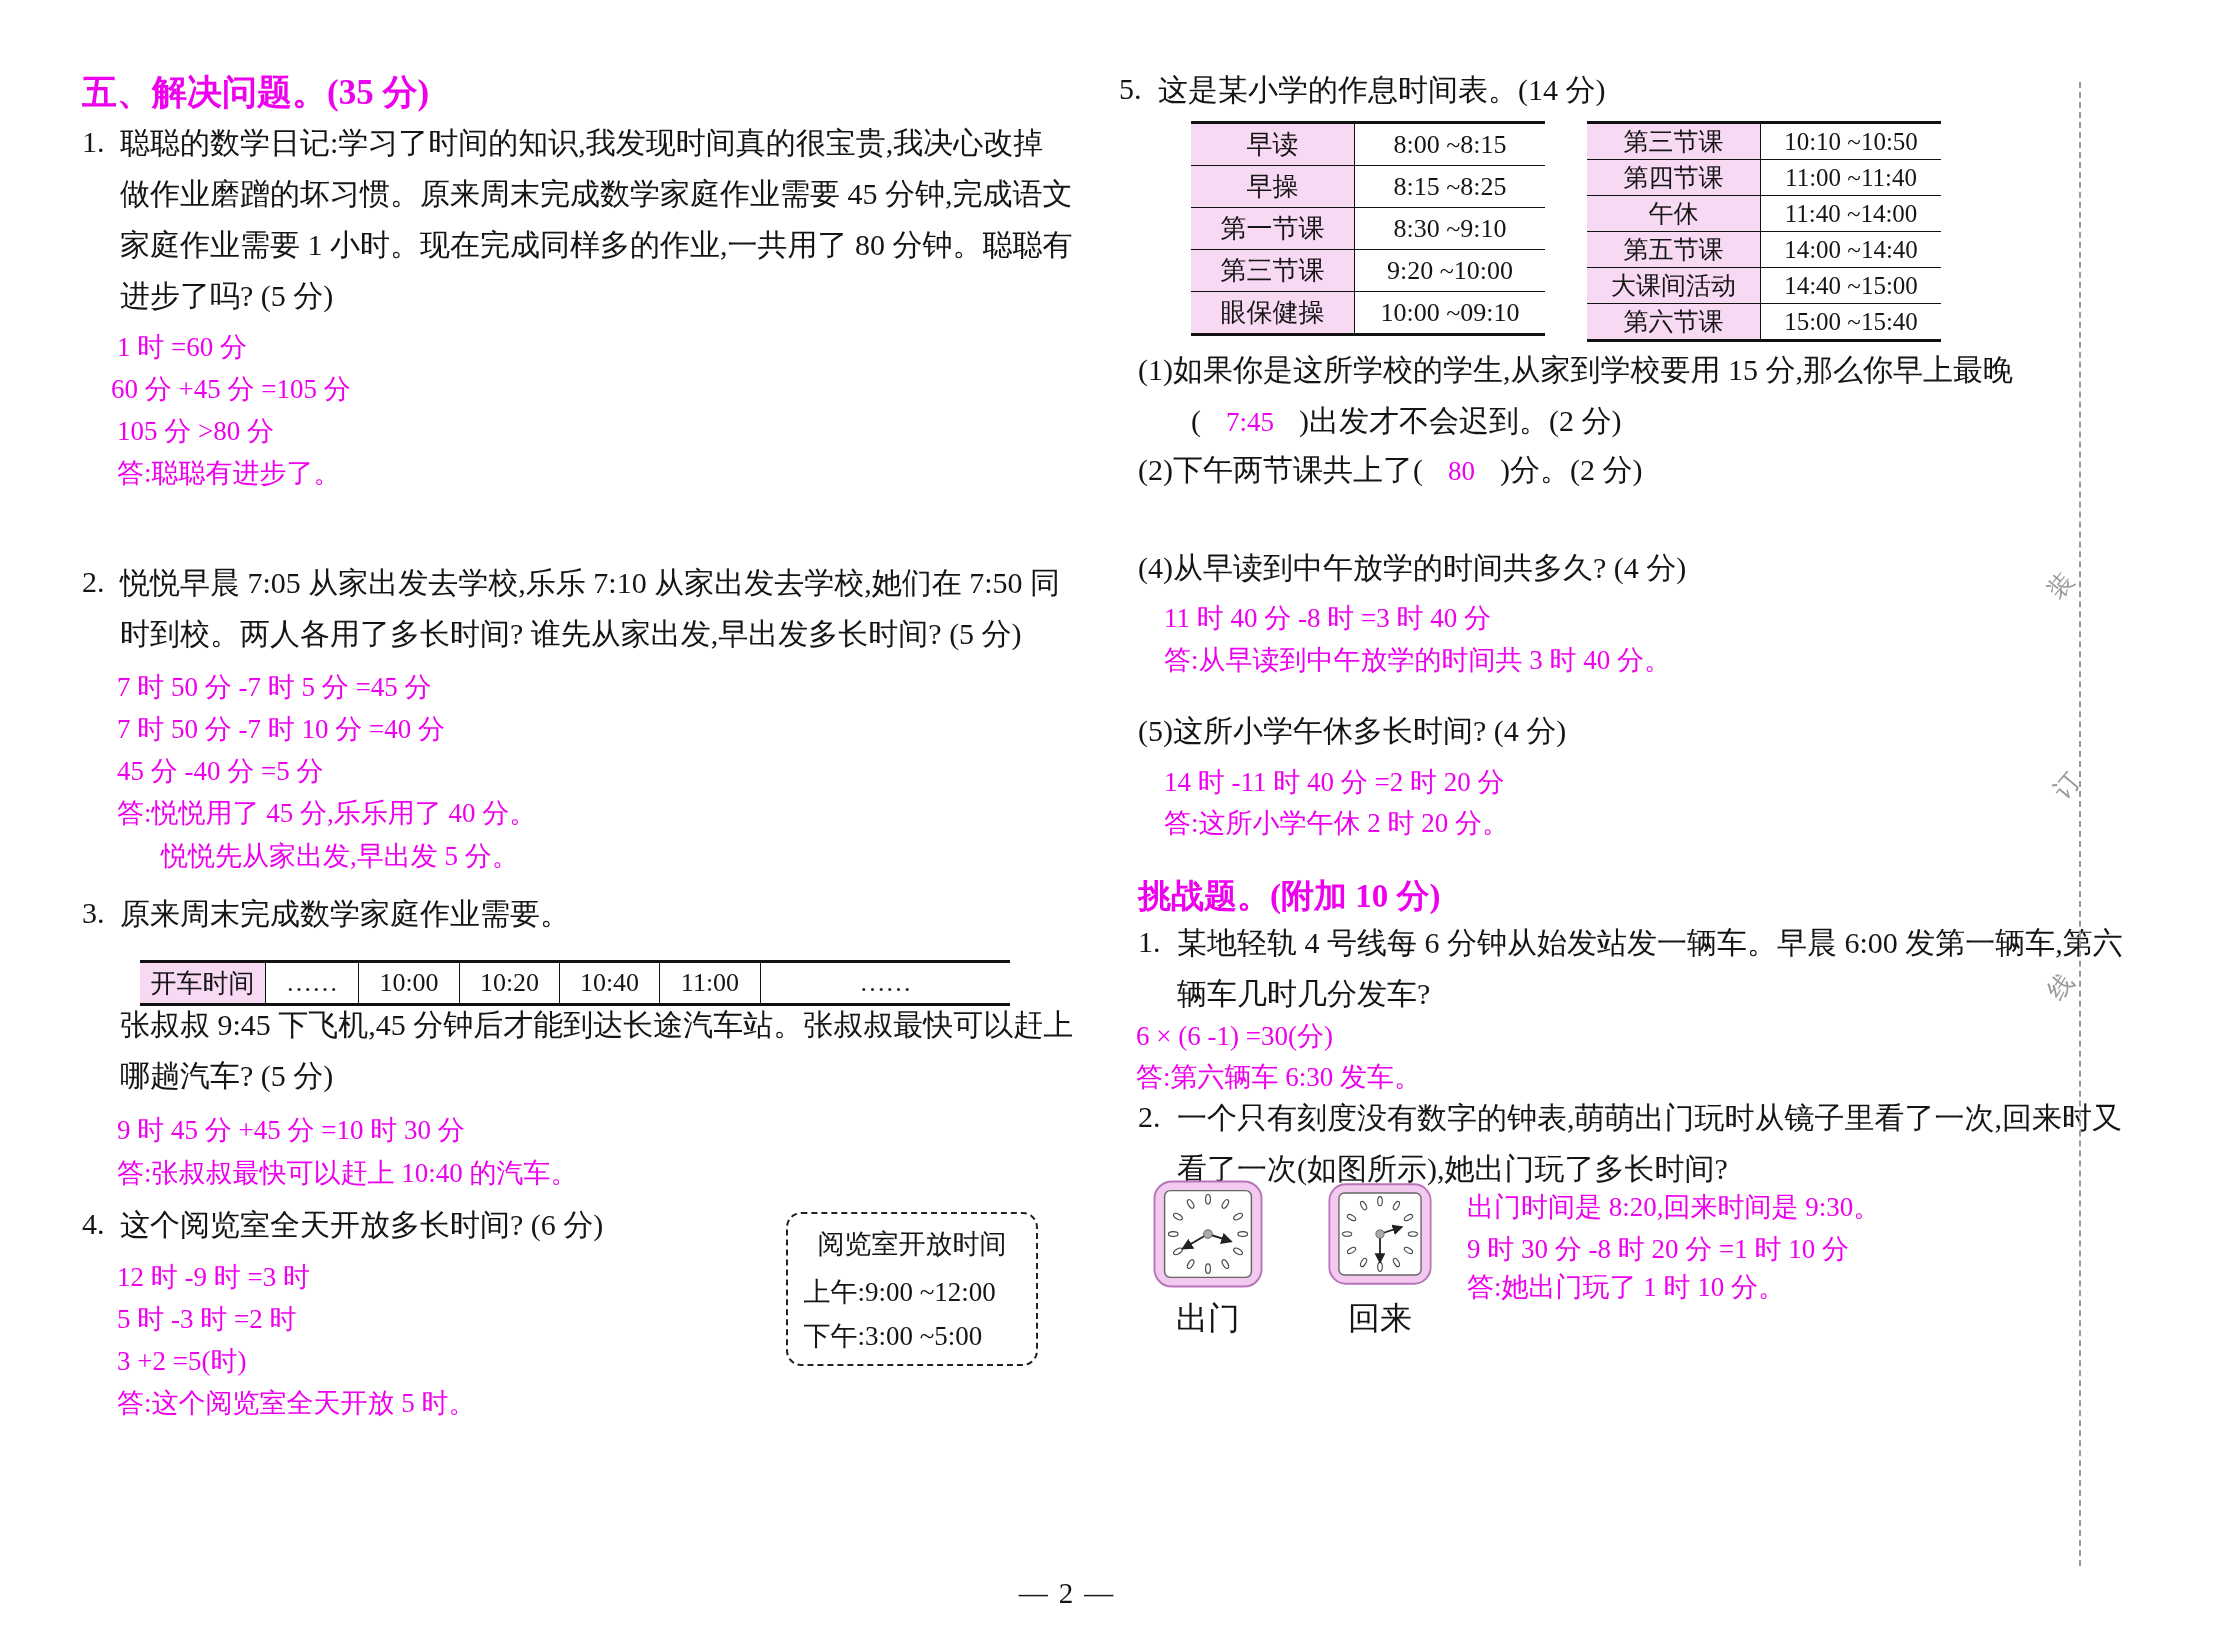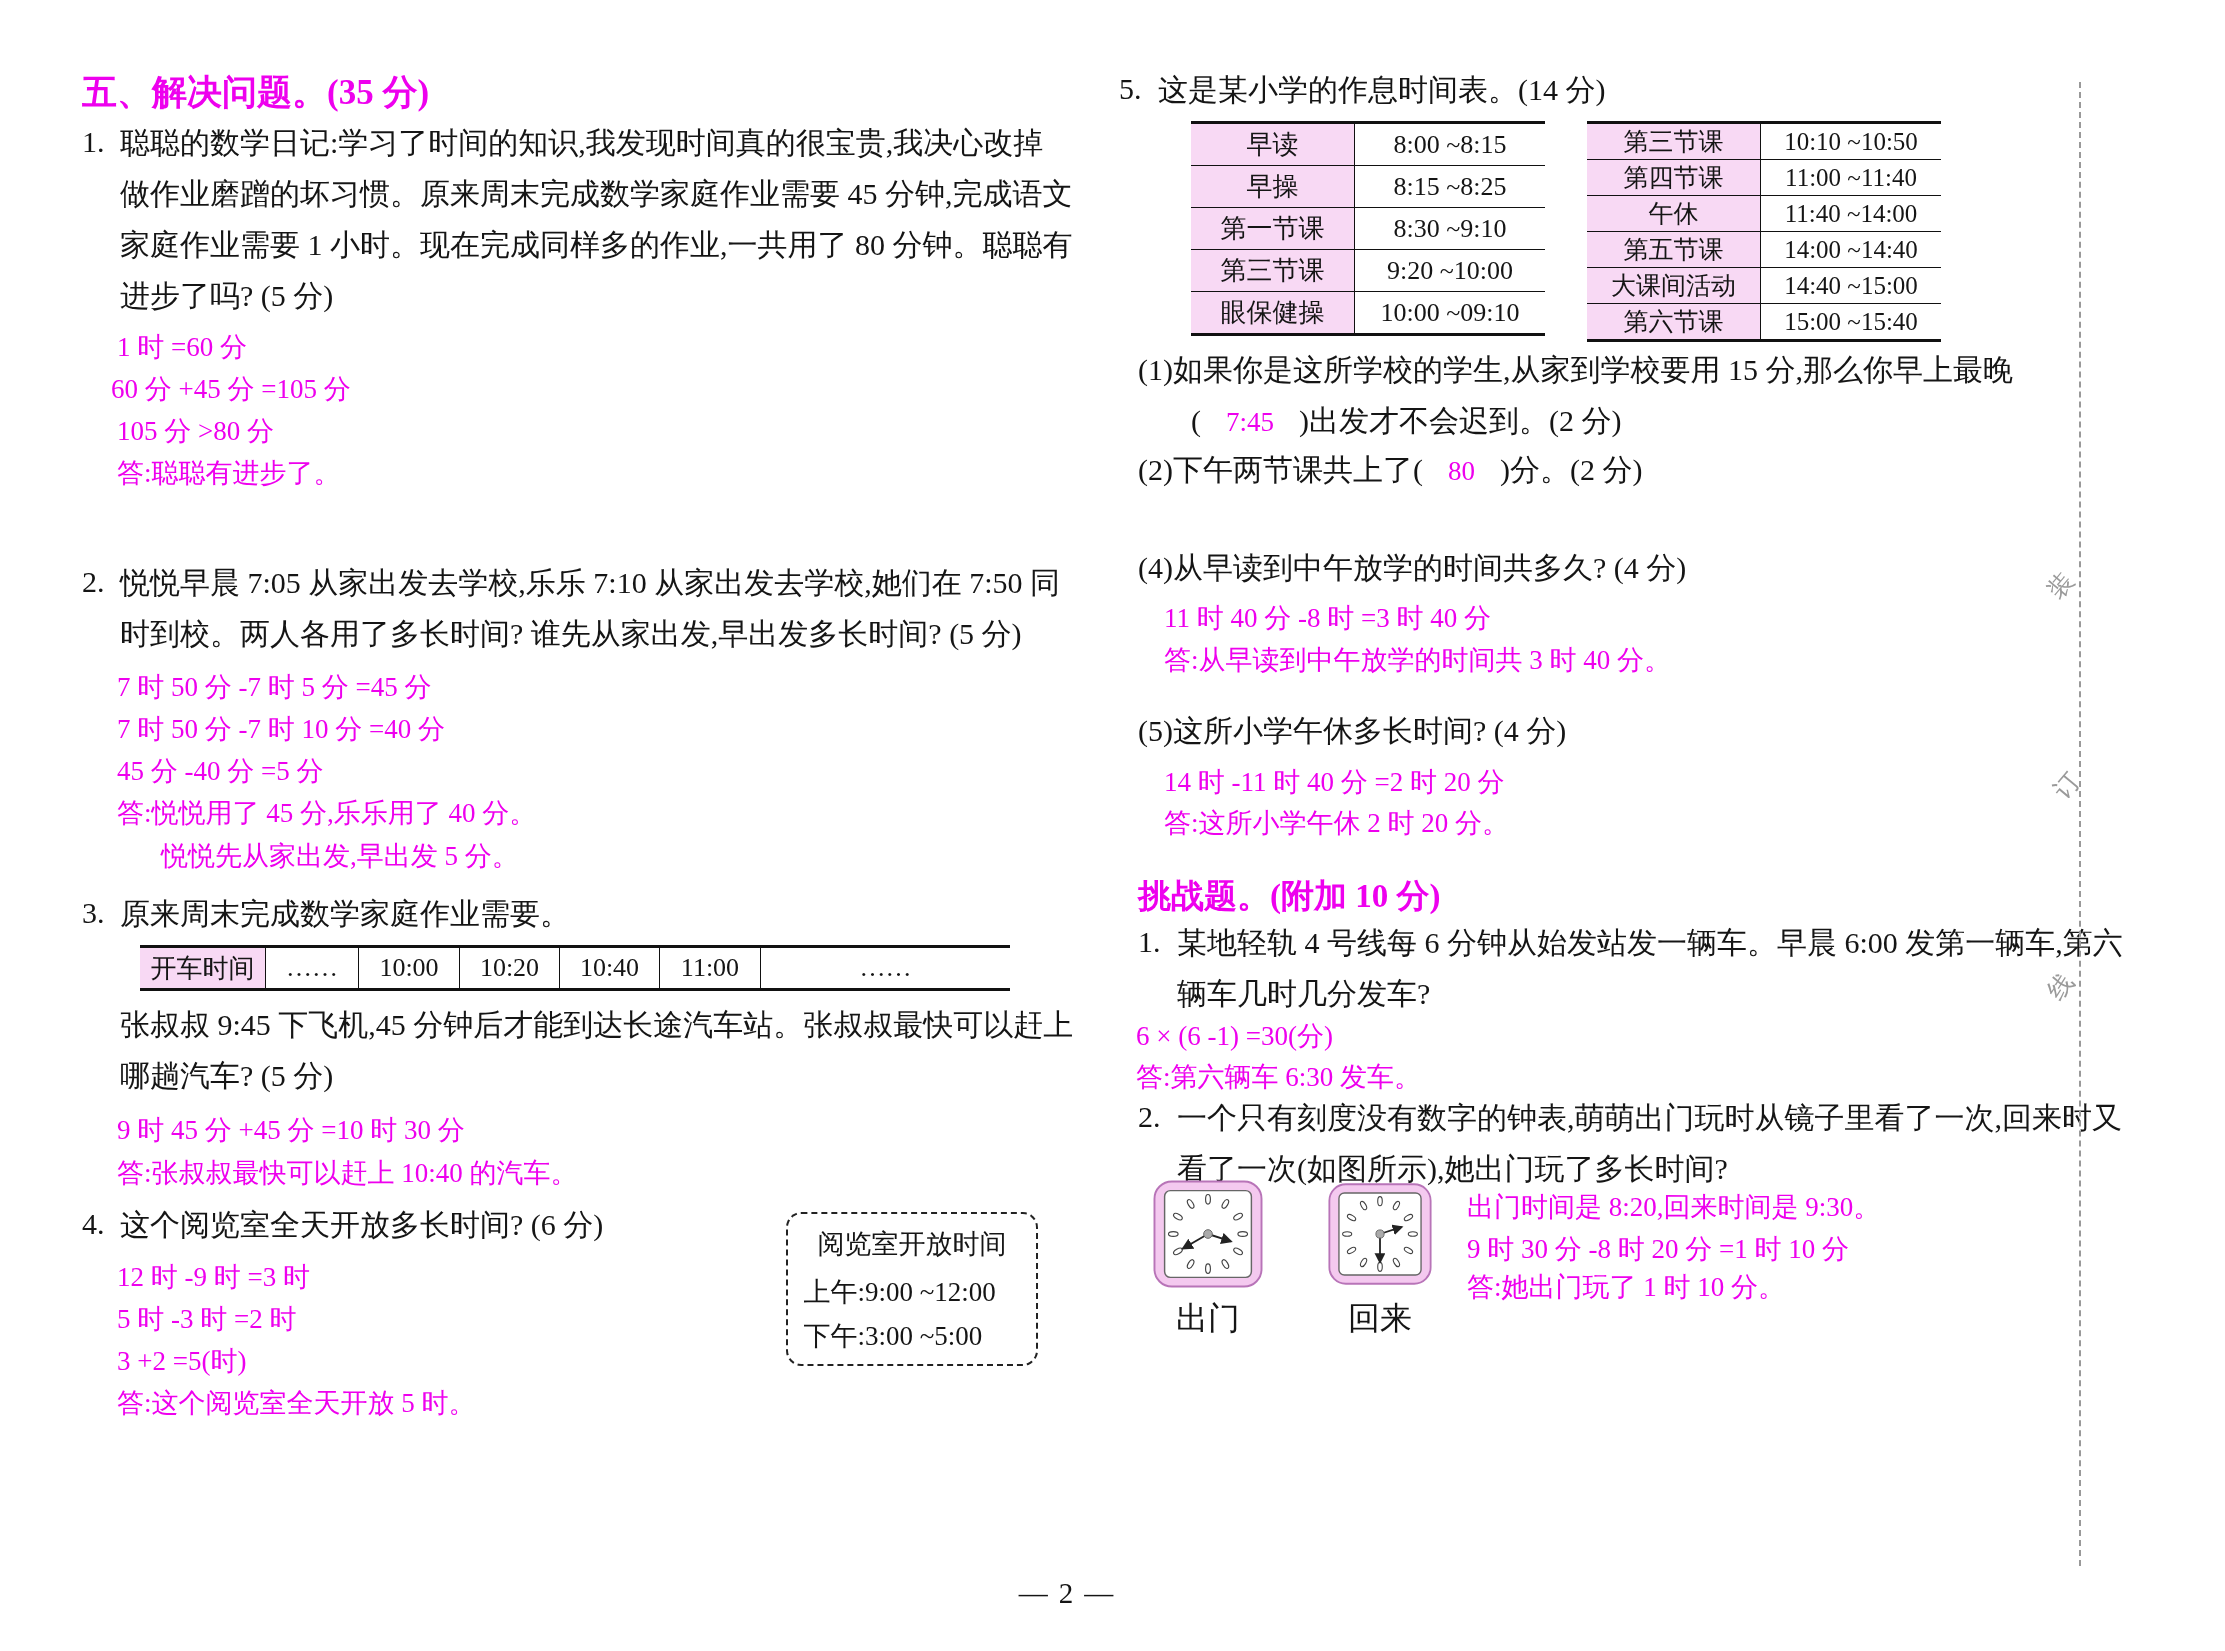--- a/index.html
+++ b/index.html
@@ -20,21 +20,21 @@
   .sec{font-size:35px;font-weight:bold;color:var(--magenta);}
   .a{font-size:27px;color:var(--magenta);}
   .ansfill{color:var(--magenta);font-size:27px;padding:0 25px;}
   
   .ttable{position:absolute;border-top:3.8px solid #111;border-bottom:3.8px solid #111;}
   .trow{display:flex;}
   .trow + .trow{border-top:1.9px solid #111;}
   .tlabel{background:var(--pink);display:flex;align-items:center;justify-content:center;border-right:1.9px solid #111;}
   .ttime{flex:1;display:flex;align-items:center;justify-content:center;}
   
-  .btable{position:absolute;display:flex;border-top:3.8px solid #111;border-bottom:3.8px solid #111;height:40px;}
+  .btable{position:absolute;display:flex;border-top:3.8px solid #111;border-bottom:3.8px solid #111;height:40px;margin-top:15px;}
   .bcell{display:flex;align-items:center;justify-content:center;font-size:26px;}
   .bcell + .bcell{border-left:1.9px solid #111;}
   .bhead{background:var(--pink);}
   
   .rbox{position:absolute;border:2.9px dashed #222;border-radius:15.4px;}
   .rbox-title{position:absolute;left:0;right:0;top:11.5px;text-align:center;font-size:27px;}
   .rbox-line{position:absolute;left:15.4px;font-size:27px;white-space:nowrap;}
   
   .bindline{position:absolute;border-left:2.9px dashed #999;}
   .bind-char{position:absolute;color:#9a9a9a;font-size:25px;transform:rotate(-50deg);}

